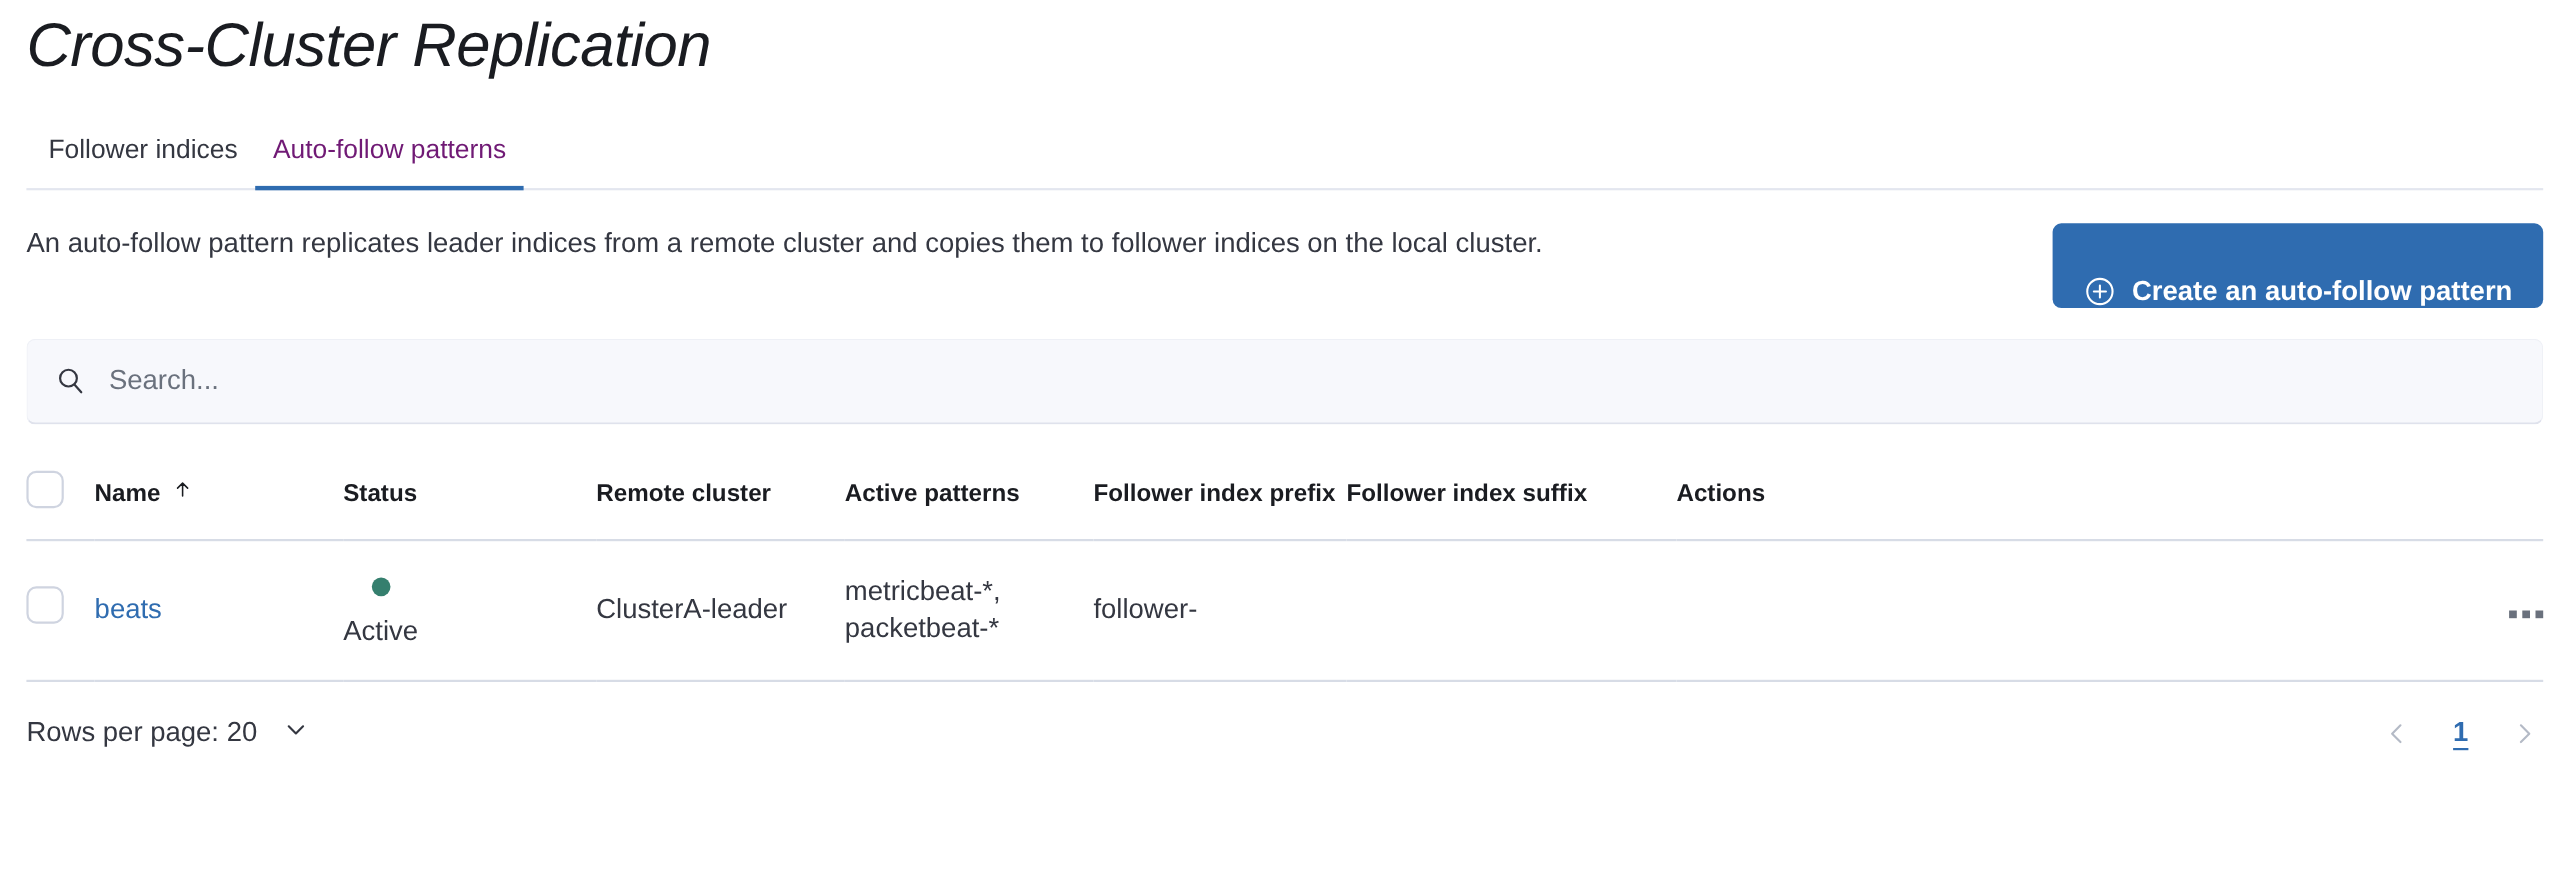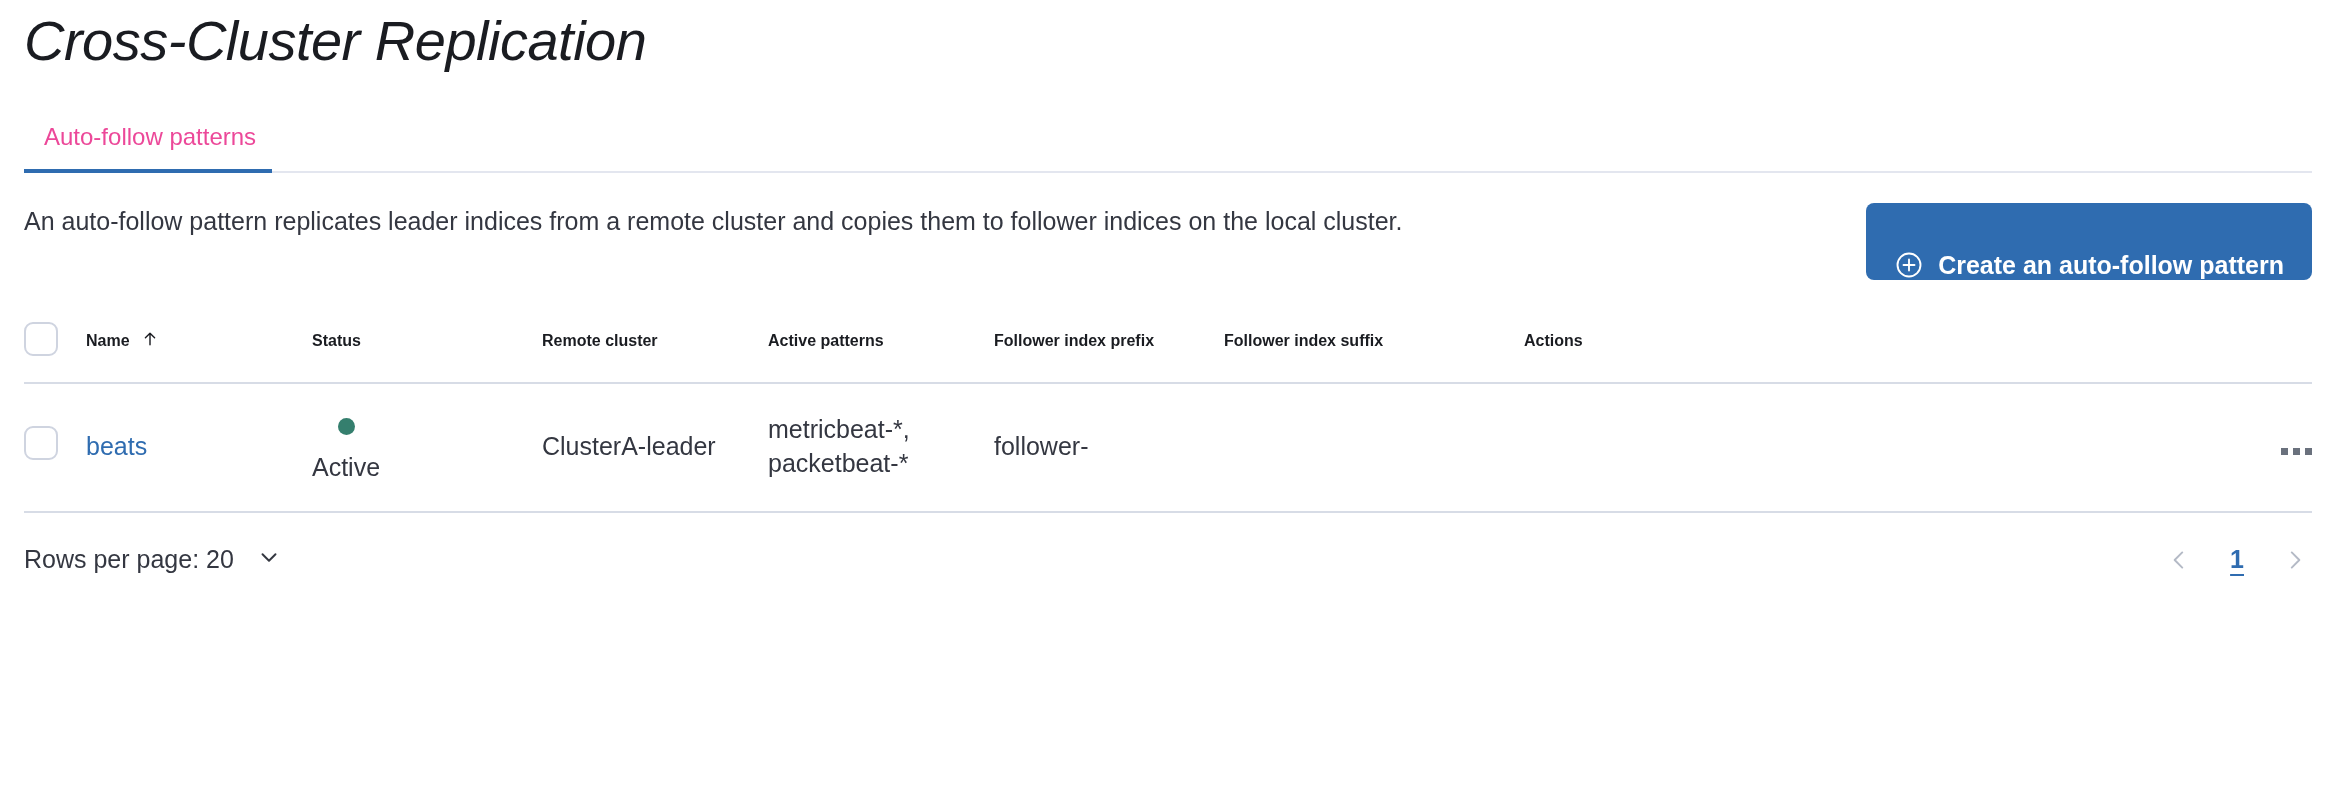--- a/index.html
+++ b/index.html
@@ -55,21 +55,21 @@
     cursor: pointer;
     white-space: nowrap;
     background: none;
     border-top: none;
     border-left: none;
     border-right: none;
     font-family: inherit;
   }
   .tab:first-child { padding-left: 20px; }
   .tab.active {
-    color: #ec4899;
+    color: #701a75;
     border-bottom-color: #2f6cb0;
     font-weight: 400;
   }
 
   
   .intro-row {
     display: flex;
     align-items: flex-start;
     justify-content: space-between;
     margin-top: 30px;
@@ -132,21 +132,21 @@
 
   
   table.data-table {
     width: 100%;
     border-collapse: collapse;
     margin-top: 42px;
     table-layout: fixed;
   }
   table.data-table th {
     text-align: left;
-    font-size: 16px;
+    font-size: 22px;
     font-weight: 700;
     color: #1a1c21;
     padding: 0 0 22px 0;
     border-bottom: 2px solid #d7dce6;
     vertical-align: middle;
   }
   table.data-table td {
     font-size: 25px;
     font-weight: 400;
     color: #343741;
@@ -249,36 +249,46 @@
   }
 </style>
 </head>
 <body>
 
 <div class="page">
 
   <h1 class="page-title">Cross-Cluster Replication</h1>
 
   <div class="tabs">
+    <button class="tab">Follower indices</button>
     <button class="tab active">Auto-follow patterns</button>
   </div>
 
   <div class="intro-row">
     <div class="intro-text">An auto-follow pattern replicates leader indices from a remote cluster and copies them to follower indices on the local cluster.</div>
     <button class="create-btn">
       <span class="plus-circle">
         <svg width="30" height="30" viewBox="0 0 24 24" fill="none" aria-hidden="true">
           <circle cx="12" cy="12" r="9.2" stroke="#ffffff" stroke-width="1.5"></circle>
           <path d="M12 7.6v8.8M7.6 12h8.8" stroke="#ffffff" stroke-width="1.5" stroke-linecap="round"></path>
         </svg>
       </span>
       <span>Create an auto-follow pattern</span>
     </button>
   </div>
 
+  <div class="search-bar">
+    <span class="search-icon">
+      <svg width="30" height="30" viewBox="0 0 24 24" fill="none" aria-hidden="true">
+        <circle cx="10.6" cy="10.2" r="6.1" stroke="#343741" stroke-width="1.6"></circle>
+        <path d="M14.9 14.9l5.0 5.6" stroke="#343741" stroke-width="1.6" stroke-linecap="round"></path>
+      </svg>
+    </span>
+    <input class="search-input" type="text" value="" placeholder="Search..." style="">
+  </div>
 
   <table class="data-table">
     <thead>
       <tr>
         <th class="col-check">
           <span class="checkbox"></span>
         </th>
         <th class="col-name">
           <span class="th-inner">
             <span>Name</span>

